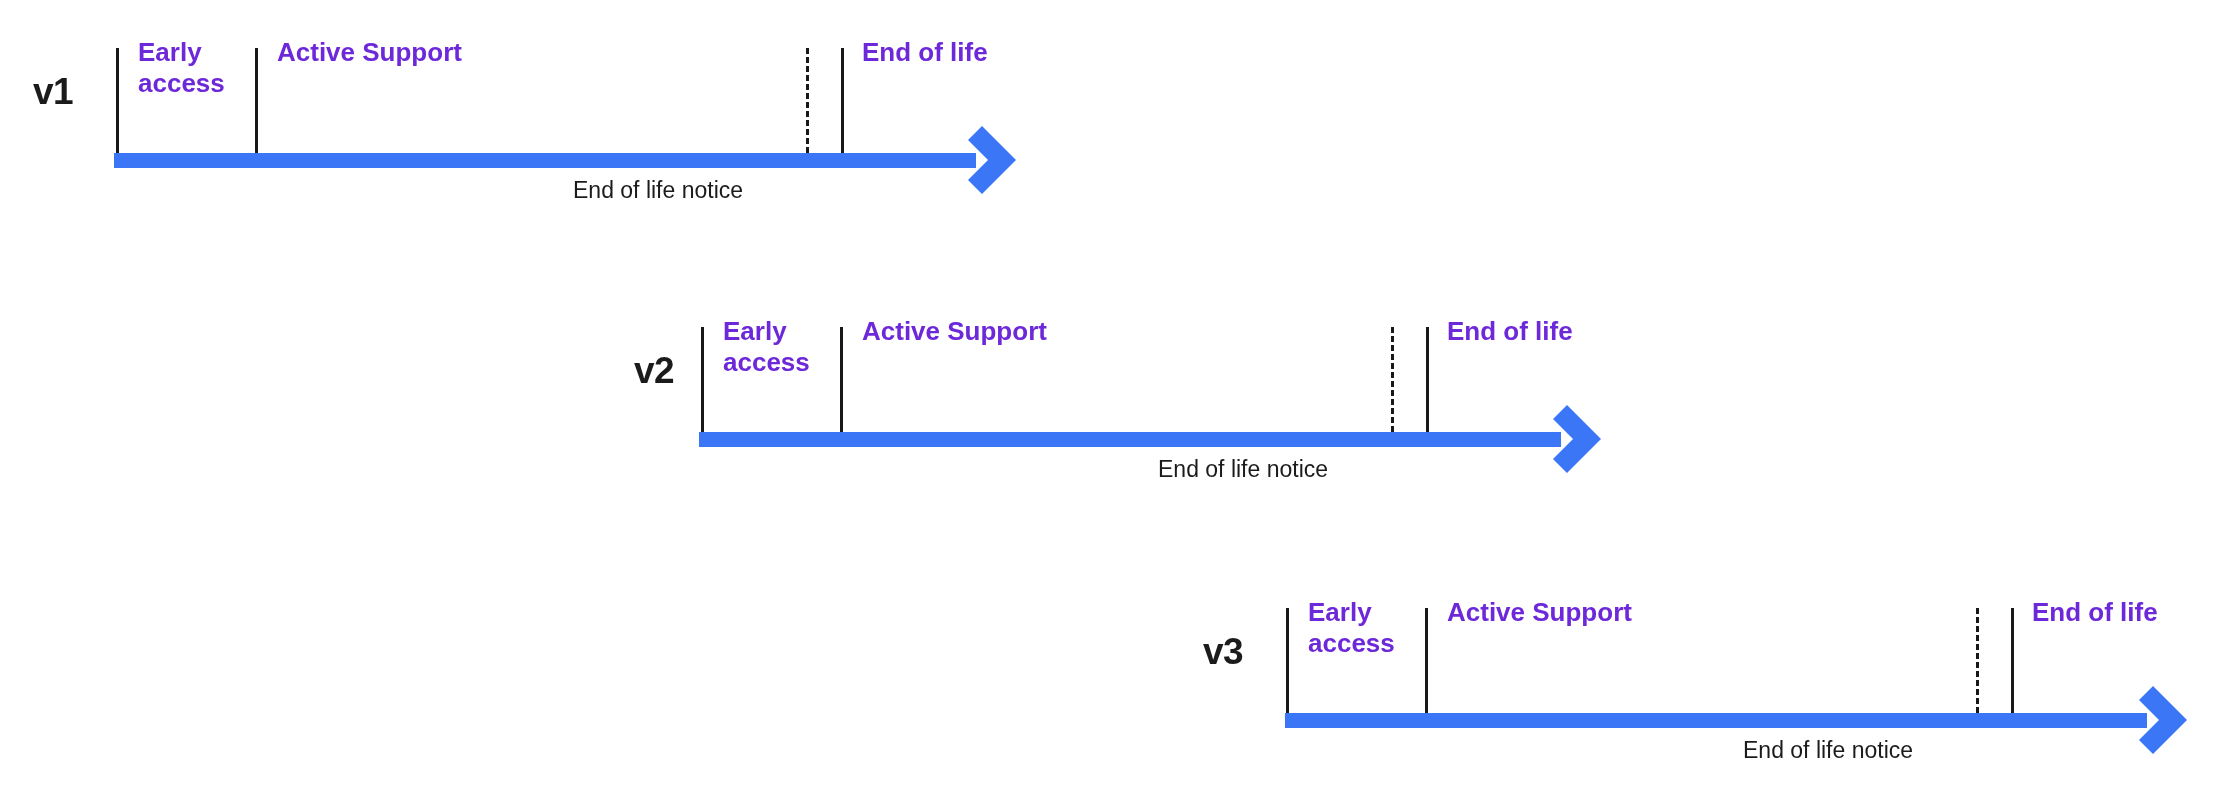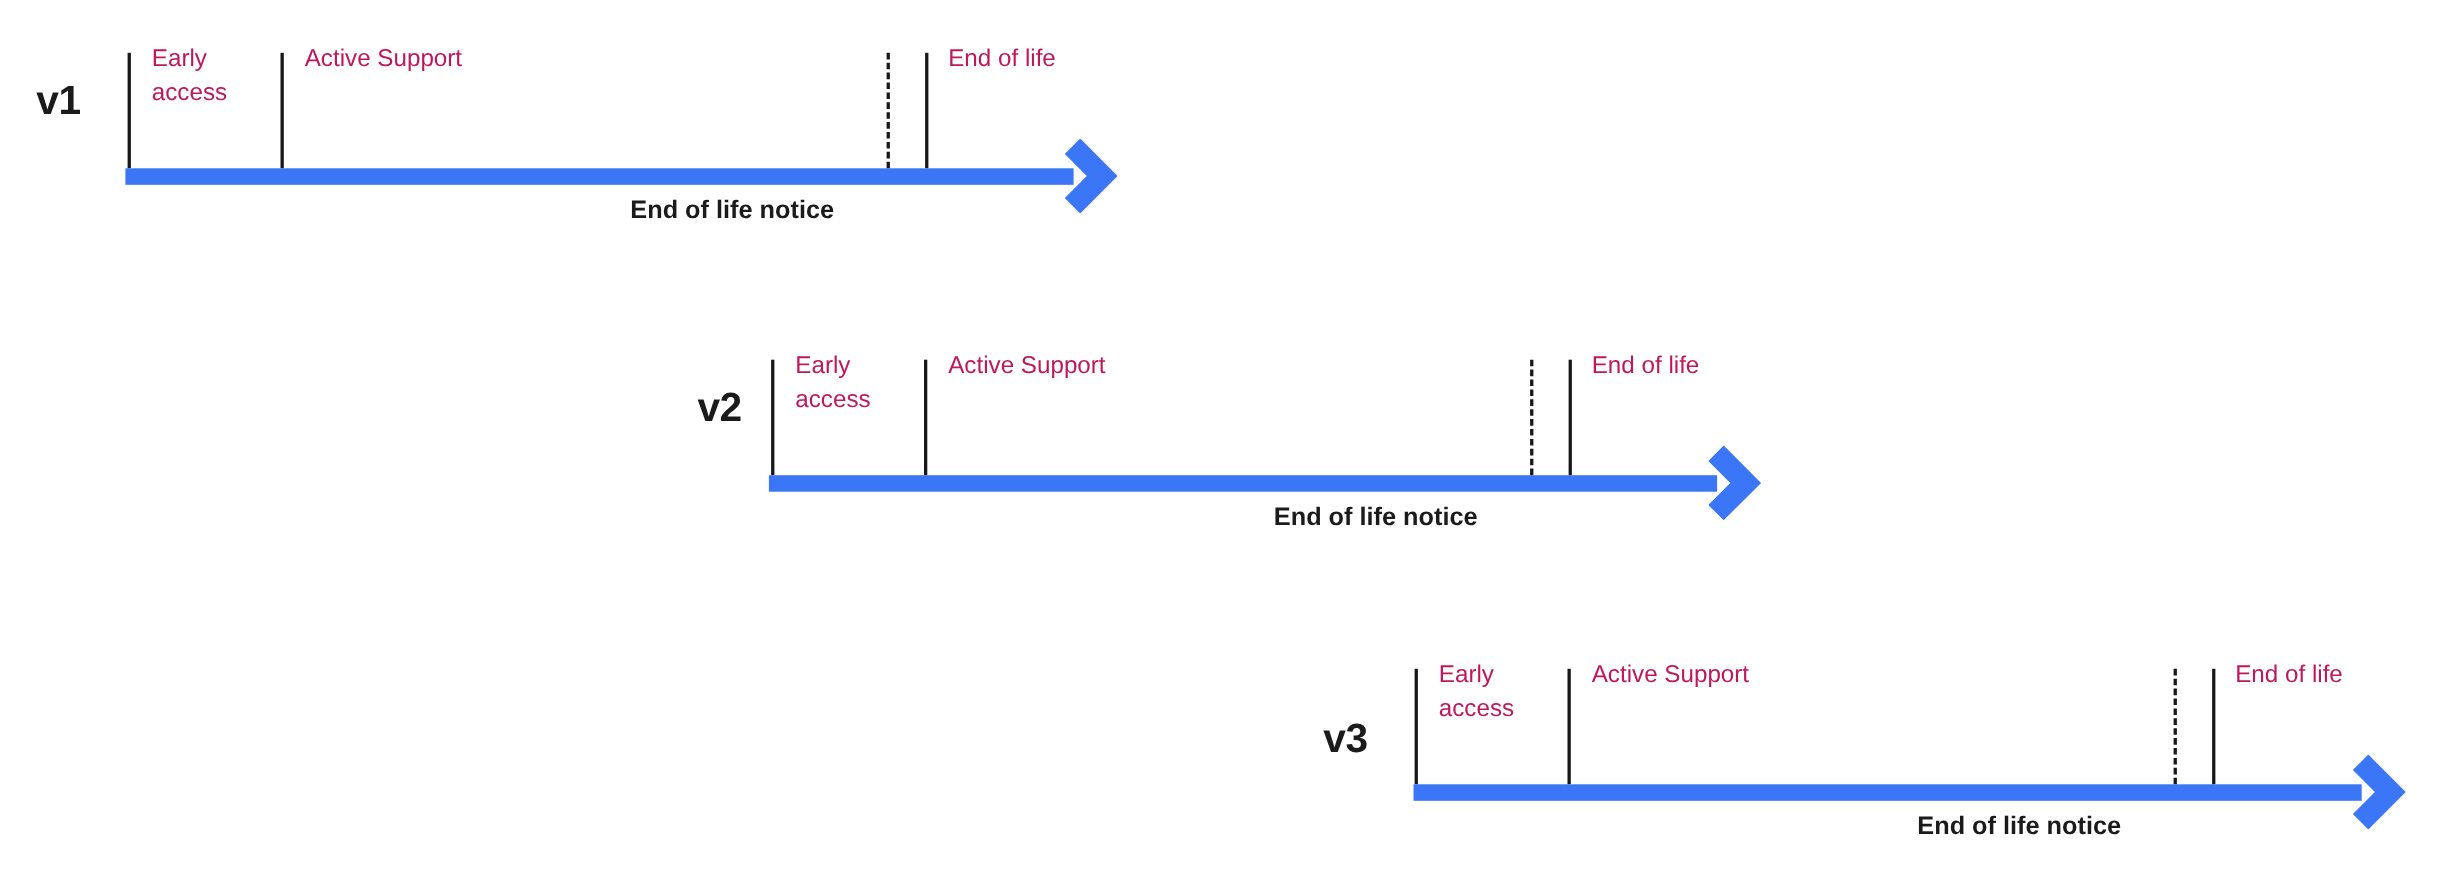--- a/index.html
+++ b/index.html
@@ -43,24 +43,24 @@
     background: #18181a;
   }
   .divider.dashed {
     width: 0;
     background: transparent;
     border-left: 3px dashed #18181a;
   }
   
   .phase-label {
     position: absolute;
-    font-size: 22px;
+    font-size: 26px;
     line-height: 31px;
-    font-weight: 400;
-    color: #be185d;
+    font-weight: 700;
+    color: #6d28d9;
     white-space: pre-line;
   }
   .phase-label.nowrap {
     white-space: nowrap;
   }
   
   .arrow-bar {
     position: absolute;
     height: 15px;
     background: #3B76F6;
@@ -73,21 +73,21 @@
   .arrow-head svg {
     display: block;
     width: 100%;
     height: 100%;
   }
   
   .notice-label {
     position: absolute;
     font-size: 23px;
     line-height: 26px;
-    font-weight: 700;
+    font-weight: 400;
     color: #1b1b1b;
     white-space: nowrap;
   }
 </style>
 </head>
 <body>
 
 <div id="canvas">
 
   <div class="timeline-row">
@@ -145,21 +145,21 @@
       <svg viewBox="0 0 48 68" xmlns="http://www.w3.org/2000/svg" preserveAspectRatio="none">
         <polygon points="14,0 48,34 14,68 0,54 20,34 0,14" fill="#3B76F6"></polygon>
       </svg>
     </div>
 
     <div class="notice-label" style="left:1158px; top:456px;">End of life notice</div>
   </div>
 
   <div class="timeline-row">
 
-    <div class="version-label" style="left:1203px; top:653px;">v3</div>
+    <div class="version-label" style="left:1203px; top:633px;">v3</div>
 
     <div class="divider" style="left:1286px; top:608px; height:105px;"></div>
 
     <div class="divider" style="left:1425px; top:608px; height:105px;"></div>
 
     <div class="divider dashed" style="left:1976px; top:608px; height:105px;"></div>
 
     <div class="divider" style="left:2011px; top:608px; height:105px;"></div>
 
     <div class="phase-label" style="left:1308px; top:597px; width:115px;">Early

